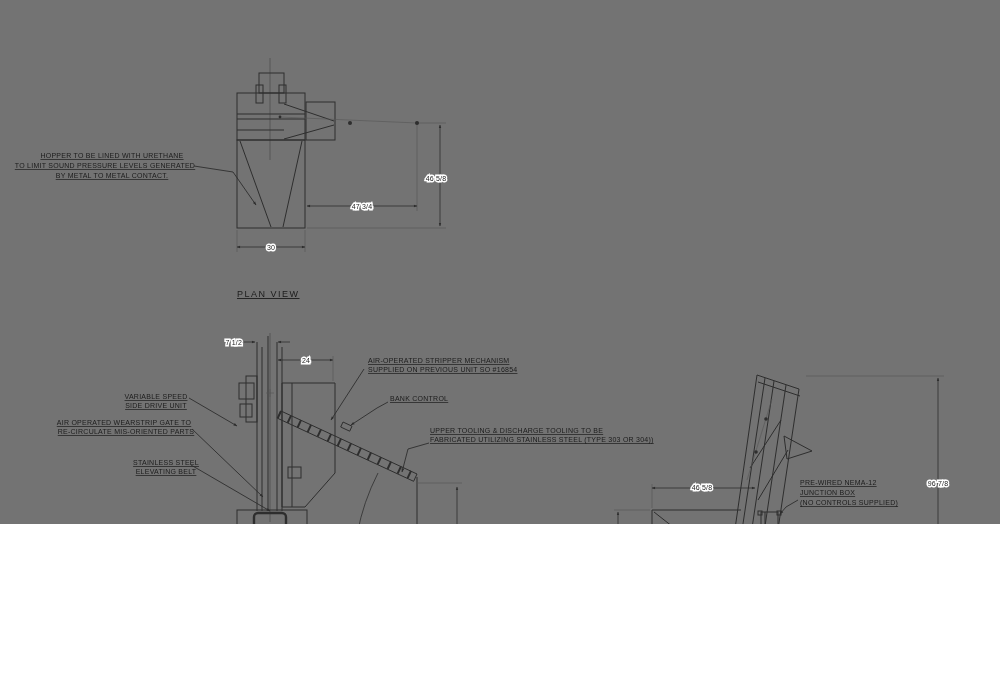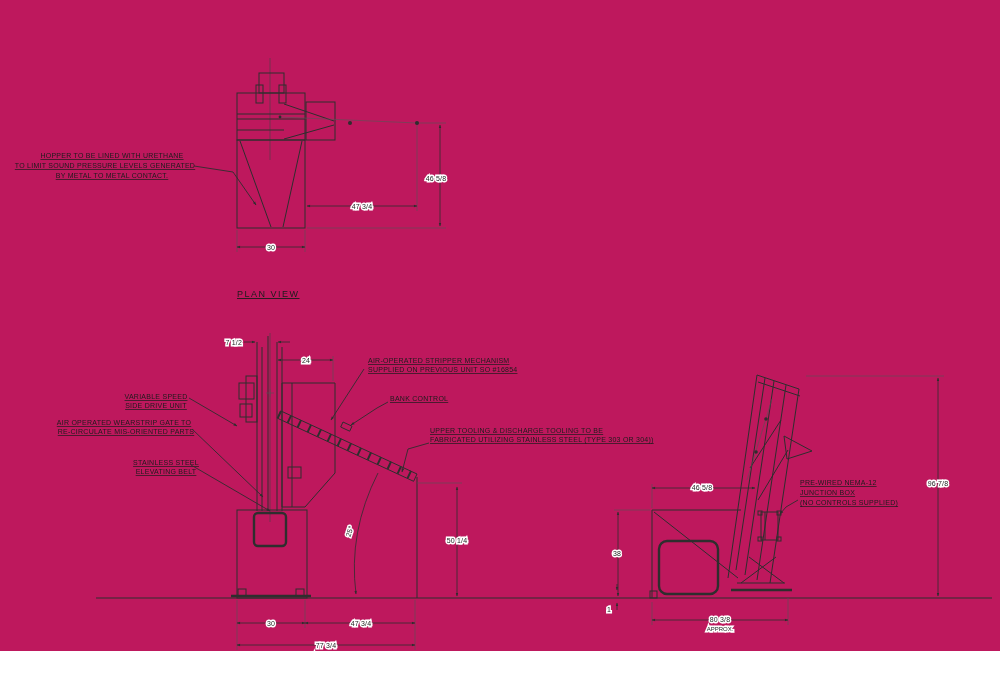--- a/index.html
+++ b/index.html
@@ -1,16 +1,16 @@
 <!DOCTYPE html>
 <html><head>
 <meta charset="utf-8">
 <style>
   html,body{margin:0;padding:0;background:#fff;}
-  #canvas{position:relative;width:1000px;height:651px;background:#be185d;overflow:hidden;
+  #canvas{position:relative;width:1000px;height:524px;background:#737373;overflow:hidden;
           font-family:"Liberation Sans", sans-serif;}
   svg{position:absolute;left:0;top:0;}
   .ln{fill:none;stroke:#2e2e2e;stroke-width:1;}
   .thk{fill:none;stroke:#2e2e2e;stroke-width:2.4;}
   .thin{fill:none;stroke:#555;stroke-width:0.6;}
   .cl{fill:none;stroke:#444;stroke-width:0.6;}
   .dl{fill:none;stroke:#2e2e2e;stroke-width:0.8;}
   .ldr{fill:none;stroke:#2e2e2e;stroke-width:0.9;}
   .stripe{stroke:#2e2e2e;stroke-width:2;}
   .dot{fill:#2e2e2e;stroke:none;}

